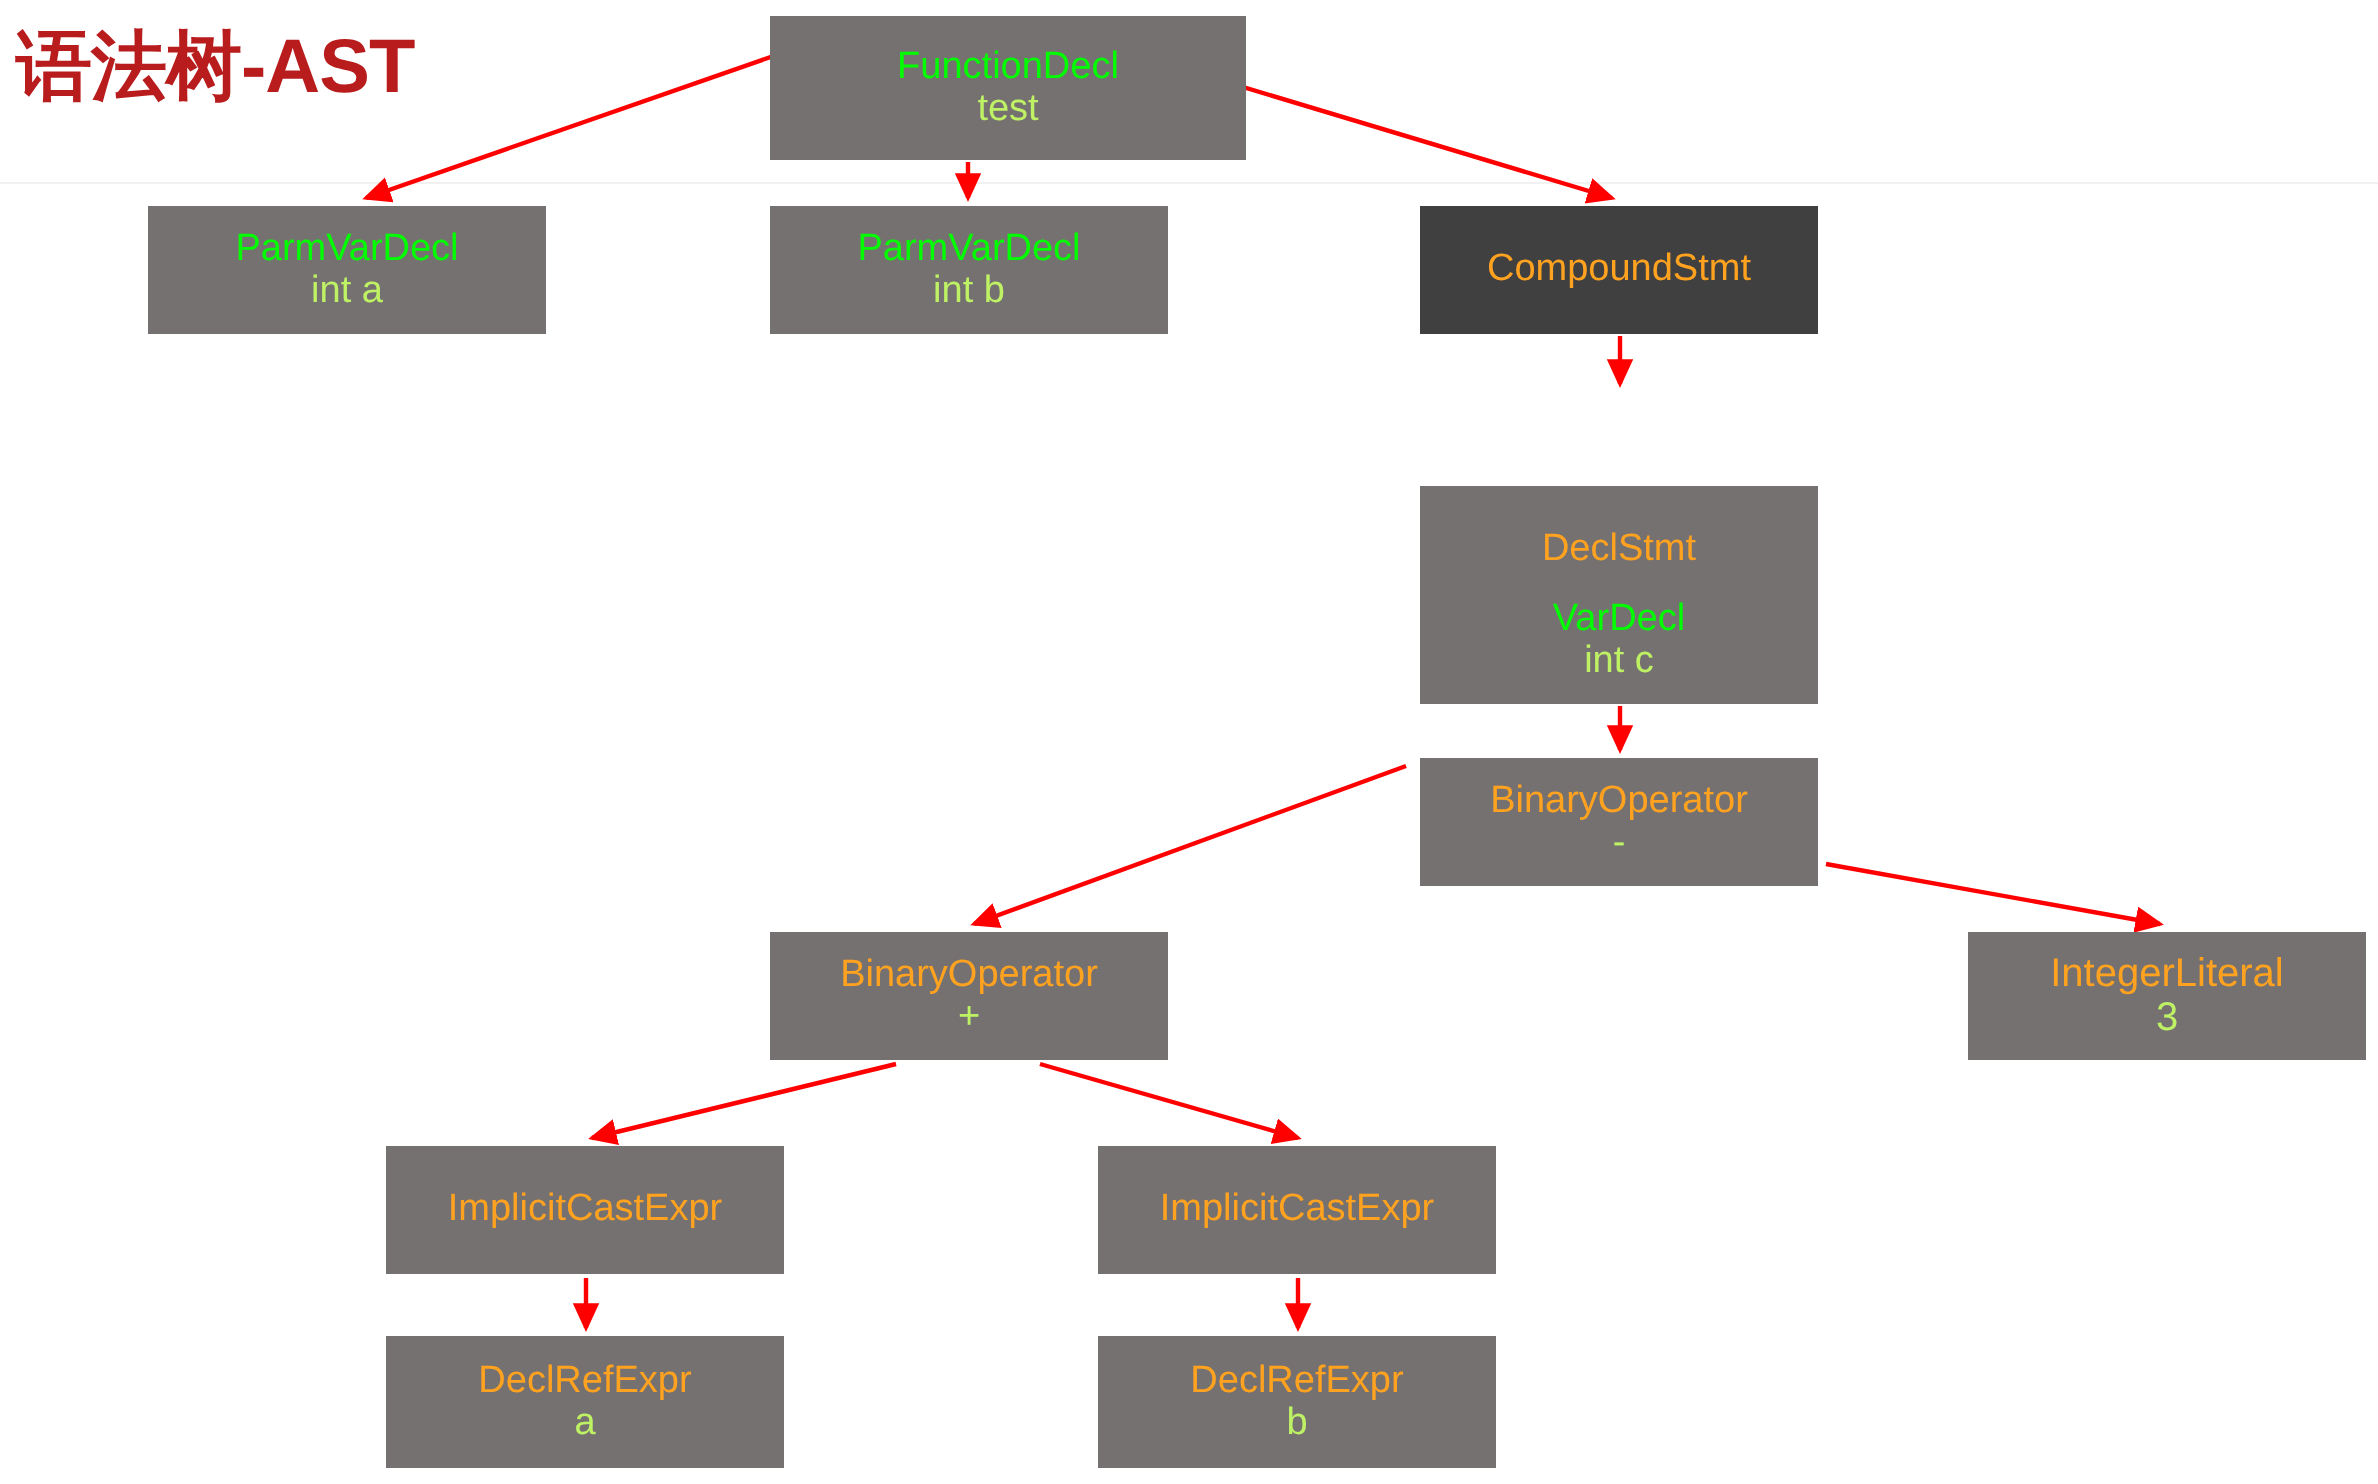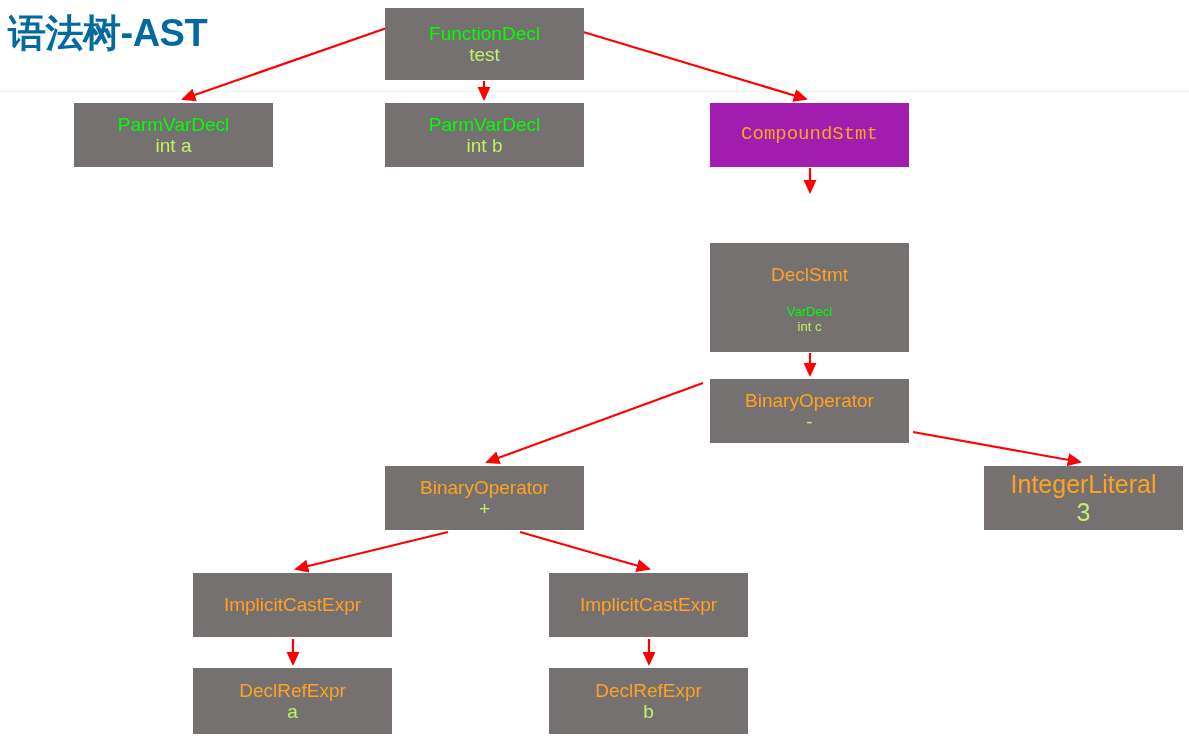--- a/index.html
+++ b/index.html
@@ -58,21 +58,21 @@
     white-space: nowrap;
   }
   .kind-green { color: #00ff00; }
   .kind-orange { color: #ffa21f; }
 </style>
 </head>
 <body>
 
 <div id="stage">
 
-  <div class="title" style="left: 8px; top: 8px; font-size: 38px; color: #0369a1;">语法树-AST</div>
+  <div class="title" style="left: 8px; top: 8px; font-size: 38px; color: #b91c1c;">语法树-AST</div>
 
   <div class="hrule" style="left: 0px; top: 91px; width: 1189px; background: rgb(241, 241, 241);"></div>
 
   <svg id="edges" xmlns="http://www.w3.org/2000/svg">
     <defs>
       <marker id="arrow" markerWidth="7" markerHeight="7" refX="5.6" refY="3" orient="auto" markerUnits="strokeWidth">
         <path d="M0,0 L6.5,3 L0,6 z" fill="#ff0000"></path>
       </marker>
     </defs>
     <g id="edge-group">
@@ -85,51 +85,51 @@
         <line x1="703" y1="383" x2="487" y2="462" stroke="#ff0000" stroke-width="2.2" marker-end="url(#arrow)"></line>
         <line x1="913" y1="432" x2="1080" y2="462" stroke="#ff0000" stroke-width="2.2" marker-end="url(#arrow)"></line>
         <line x1="448" y1="532" x2="296" y2="569" stroke="#ff0000" stroke-width="2.2" marker-end="url(#arrow)"></line>
         <line x1="520" y1="532" x2="649" y2="569" stroke="#ff0000" stroke-width="2.2" marker-end="url(#arrow)"></line>
         <line x1="293" y1="639" x2="293" y2="664" stroke="#ff0000" stroke-width="2.2" marker-end="url(#arrow)"></line>
         <line x1="649" y1="639" x2="649" y2="664" stroke="#ff0000" stroke-width="2.2" marker-end="url(#arrow)"></line>
       </g>
   </svg>
 
   <div id="node-layer">
-      <div class="node" style="left: 385px; top: 8px; width: 199px; height: 72px; background: rgb(118, 113, 113); font-size: 19px;">
+      <div class="node" style="left: 385px; top: 8px; width: 238px; height: 72px; background: rgb(118, 113, 113); font-size: 19px;">
         <span class="kind kind-green">FunctionDecl</span>
         <span class="val">test</span>
       </div>
       <div class="node" style="left: 74px; top: 103px; width: 199px; height: 64px; background: rgb(118, 113, 113); font-size: 19px;">
         <span class="kind kind-green">ParmVarDecl</span>
         <span class="val">int a</span>
       </div>
       <div class="node" style="left: 385px; top: 103px; width: 199px; height: 64px; background: rgb(118, 113, 113); font-size: 19px;">
         <span class="kind kind-green">ParmVarDecl</span>
         <span class="val">int b</span>
       </div>
-      <div class="node" style="left: 710px; top: 103px; width: 199px; height: 64px; background: #a21caf; font-size: 19px; font-family: Liberation Mono, monospace;">
+      <div class="node" style="left: 710px; top: 103px; width: 199px; height: 64px; background: #404040; font-size: 19px;">
         <span class="kind kind-orange">CompoundStmt</span>
       </div>
       <div class="node" style="left: 710px; top: 196px; width: 199px; height: 64px; background: rgb(118, 113, 113); font-size: 19px; margin-top: 47px;">
         <span class="kind kind-orange">DeclStmt</span>
       </div>
-      <div class="node" style="left: 710px; top: 288px; width: 199px; height: 64px; background: rgb(118, 113, 113); font-size: 13px;">
+      <div class="node" style="left: 710px; top: 288px; width: 199px; height: 64px; background: rgb(118, 113, 113); font-size: 19px;">
         <span class="kind kind-green">VarDecl</span>
         <span class="val">int c</span>
       </div>
       <div class="node" style="left: 710px; top: 379px; width: 199px; height: 64px; background: rgb(118, 113, 113); font-size: 19px;">
         <span class="kind kind-orange">BinaryOperator</span>
         <span class="val">-</span>
       </div>
       <div class="node" style="left: 385px; top: 466px; width: 199px; height: 64px; background: rgb(118, 113, 113); font-size: 19px;">
         <span class="kind kind-orange">BinaryOperator</span>
         <span class="val">+</span>
       </div>
-      <div class="node" style="left: 984px; top: 466px; width: 199px; height: 64px; background: rgb(118, 113, 113); font-size: 25px;">
+      <div class="node" style="left: 984px; top: 466px; width: 199px; height: 64px; background: rgb(118, 113, 113); font-size: 20px;">
         <span class="kind kind-orange">IntegerLiteral</span>
         <span class="val">3</span>
       </div>
       <div class="node" style="left: 193px; top: 573px; width: 199px; height: 64px; background: rgb(118, 113, 113); font-size: 19px;">
         <span class="kind kind-orange">ImplicitCastExpr</span>
       </div>
       <div class="node" style="left: 549px; top: 573px; width: 199px; height: 64px; background: rgb(118, 113, 113); font-size: 19px;">
         <span class="kind kind-orange">ImplicitCastExpr</span>
       </div>
       <div class="node" style="left: 193px; top: 668px; width: 199px; height: 66px; background: rgb(118, 113, 113); font-size: 19px;">

